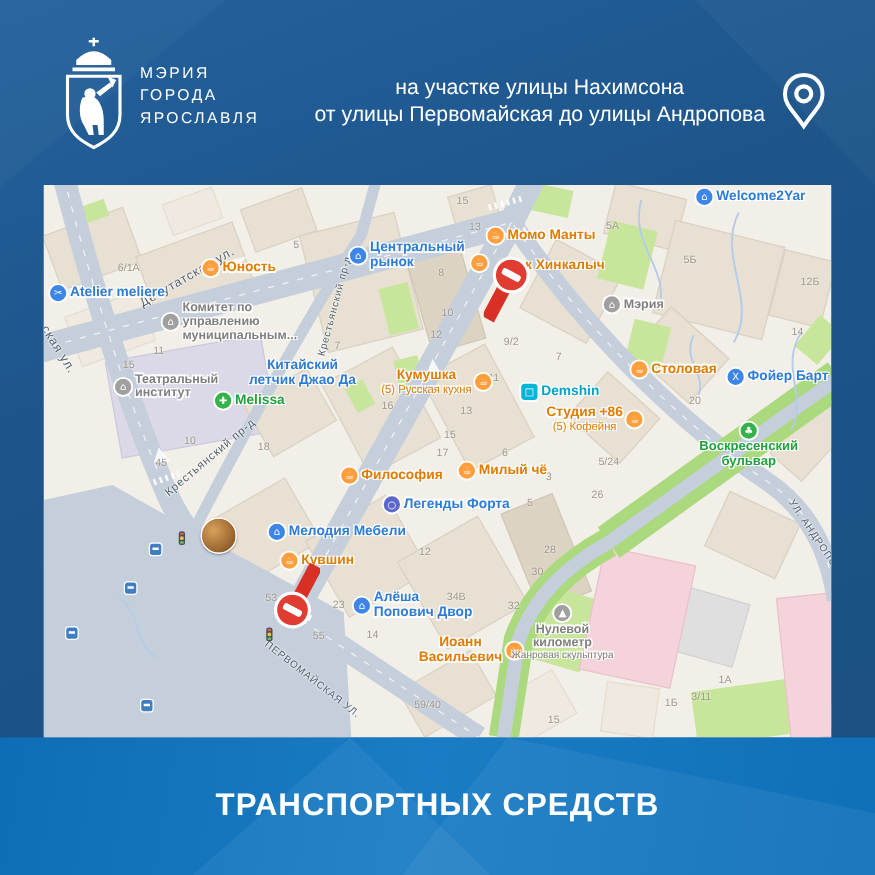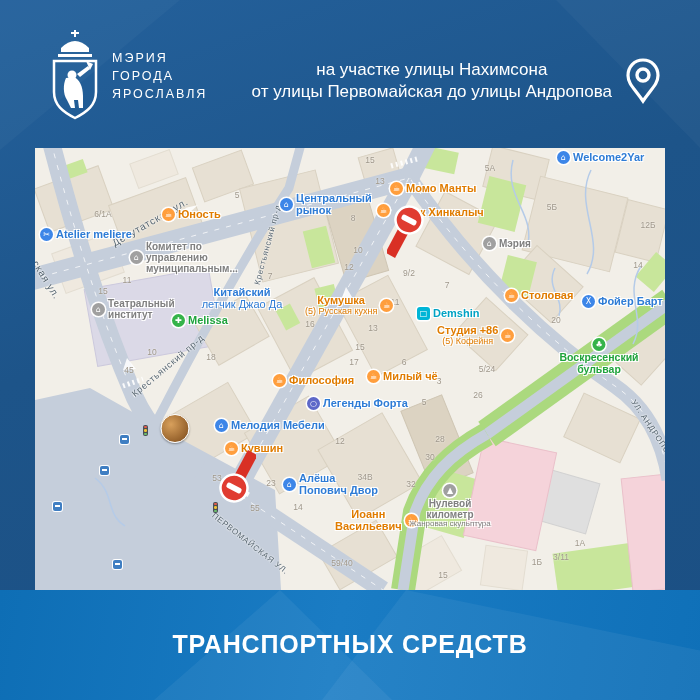--- a/index.html
+++ b/index.html
@@ -199,21 +199,21 @@
         <div class="bnum" style="left: 92px; top: 132px;">11</div>
         <div class="bnum" style="left: 68px; top: 143px;">15</div>
         <div class="bnum" style="left: 335px; top: 12px;">15</div>
         <div class="bnum" style="left: 345px; top: 33px;">13</div>
         <div class="bnum" style="left: 318px; top: 70px;">8</div>
         <div class="bnum" style="left: 323px; top: 102px;">10</div>
         <div class="bnum" style="left: 314px; top: 119px;">12</div>
         <div class="bnum" style="left: 374px; top: 125px;">9/2</div>
         <div class="bnum" style="left: 412px; top: 137px;">7</div>
         <div class="bnum" style="left: 235px; top: 128px;">7</div>
-        <div class="bnum" style="left: 455px; top: 20px;">5А</div>
+        <div class="bnum" style="left: 455px; top: 32px;">5А</div>
         <div class="bnum" style="left: 517px; top: 59px;">5Б</div>
         <div class="bnum" style="left: 613px; top: 77px;">12Б</div>
         <div class="bnum" style="left: 603px; top: 117px;">14</div>
         <div class="bnum" style="left: 117px; top: 204px;">10</div>
         <div class="bnum" style="left: 94px; top: 222px;">45</div>
         <div class="bnum" style="left: 176px; top: 209px;">18</div>
         <div class="bnum" style="left: 275px; top: 176px;">16</div>
         <div class="bnum" style="left: 338px; top: 180px;">13</div>
         <div class="bnum" style="left: 325px; top: 199px;">15</div>
         <div class="bnum" style="left: 319px; top: 214px;">17</div>
@@ -287,21 +287,21 @@
           <span class="picon" style="background: rgb(160, 160, 160);">⌂</span>
           <div class="ptxt">
             <div style="font-size: 10px; font-weight: bold; color: rgb(127, 127, 127);">Комитет по</div>
             <div style="font-size: 10px; font-weight: bold; color: rgb(127, 127, 127);">управлению</div>
             <div style="font-size: 10px; font-weight: bold; color: rgb(127, 127, 127);">муниципальным...</div>
           </div>
         </div>
         <div class="poi poi-col" style="left: 207px; top: 138px;">
           <div class="ptxt ctr">
             <div style="font-size: 11px; font-weight: bold; color: rgb(46, 124, 214);">Китайский</div>
-            <div style="font-size: 11px; font-weight: normal; color: rgb(46, 124, 214);">летчик Джао Да</div>
+            <div style="font-size: 11px; font-weight: bold; color: rgb(46, 124, 214);">летчик Джао Да</div>
           </div>
         </div>
         <div class="poi" style="left: 57px; top: 150px;">
           <span class="picon" style="background: rgb(160, 160, 160);">⌂</span>
           <div class="ptxt">
             <div style="font-size: 10px; font-weight: bold; color: rgb(127, 127, 127);">Театральный</div>
             <div style="font-size: 10px; font-weight: bold; color: rgb(127, 127, 127);">институт</div>
           </div>
         </div>
         <div class="poi" style="left: 137px; top: 166px;">

